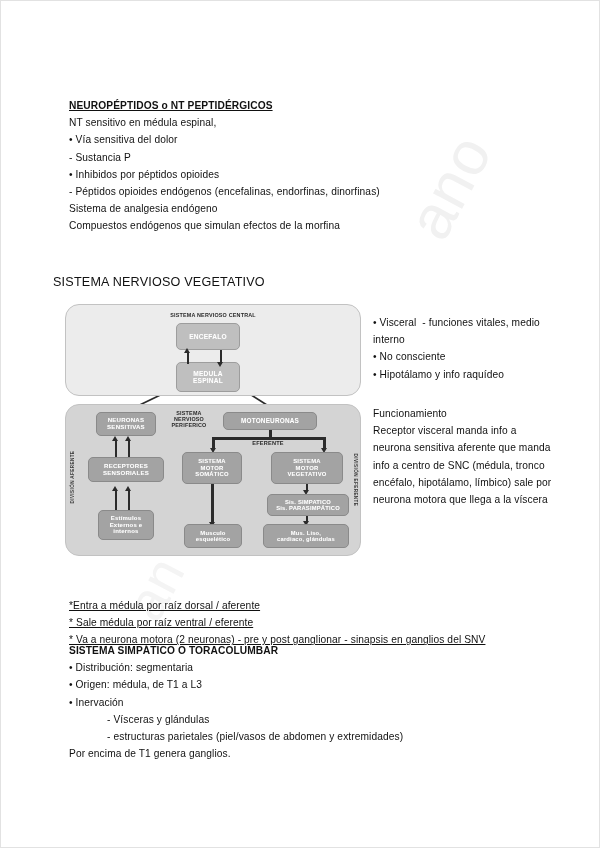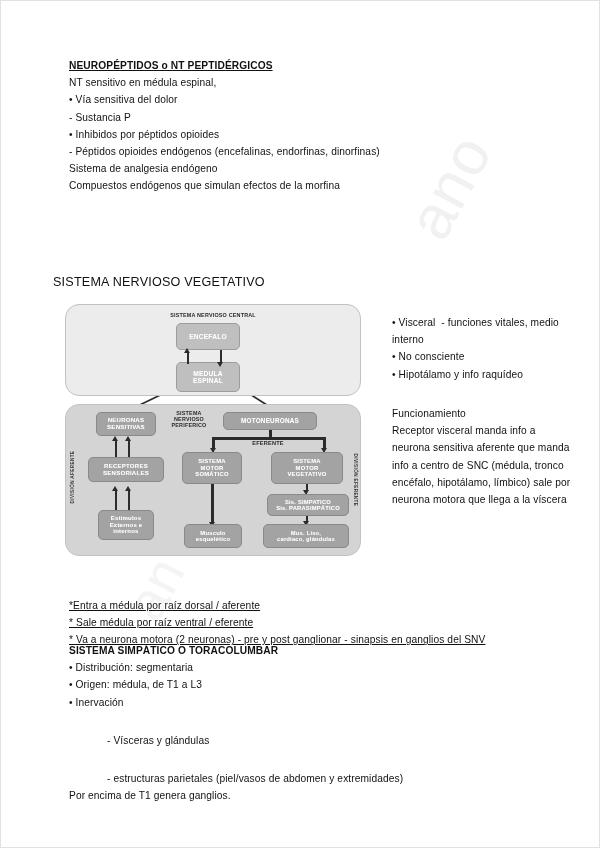--- a/index.html
+++ b/index.html
@@ -47,23 +47,23 @@
     position: absolute;
     left: 68px;
     width: 476px;
   }
   .line {
     font-size: 10.2px;
     line-height: 17.2px;
     white-space: pre;
     letter-spacing: .1px;
   }
-  .line.u    { text-decoration: underline; }
+  .line.u    { text-decoration: underline; margin-top: 40px; }
   .line.b    { font-weight: bold; }
-  .line.ind1 { padding-left: 38px; margin-top: 21px; }
+  .line.ind1 { padding-left: 38px; }
 
   .section-title {
     position: absolute;
     left: 52px;
     font-size: 12.6px;
     line-height: 18px;
     letter-spacing: .2px;
     white-space: pre;
   }
 
@@ -169,21 +169,20 @@
     left: 0; top: 0;
     width: 296px; height: 252px;
     overflow: visible;
   }
 
   
   .sidenote {
     position: absolute;
     left: 372px;
     width: 180px;
-    margin-left: 19px;
   }
   .sidenote .line { font-size: 10.2px; line-height: 17.2px; white-space: pre-wrap; }
 </style>
 </head>
 <body>
 
 <div id="page">
 
   <div class="watermark wm-1">ano</div>
   <div class="watermark wm-2">an</div>

